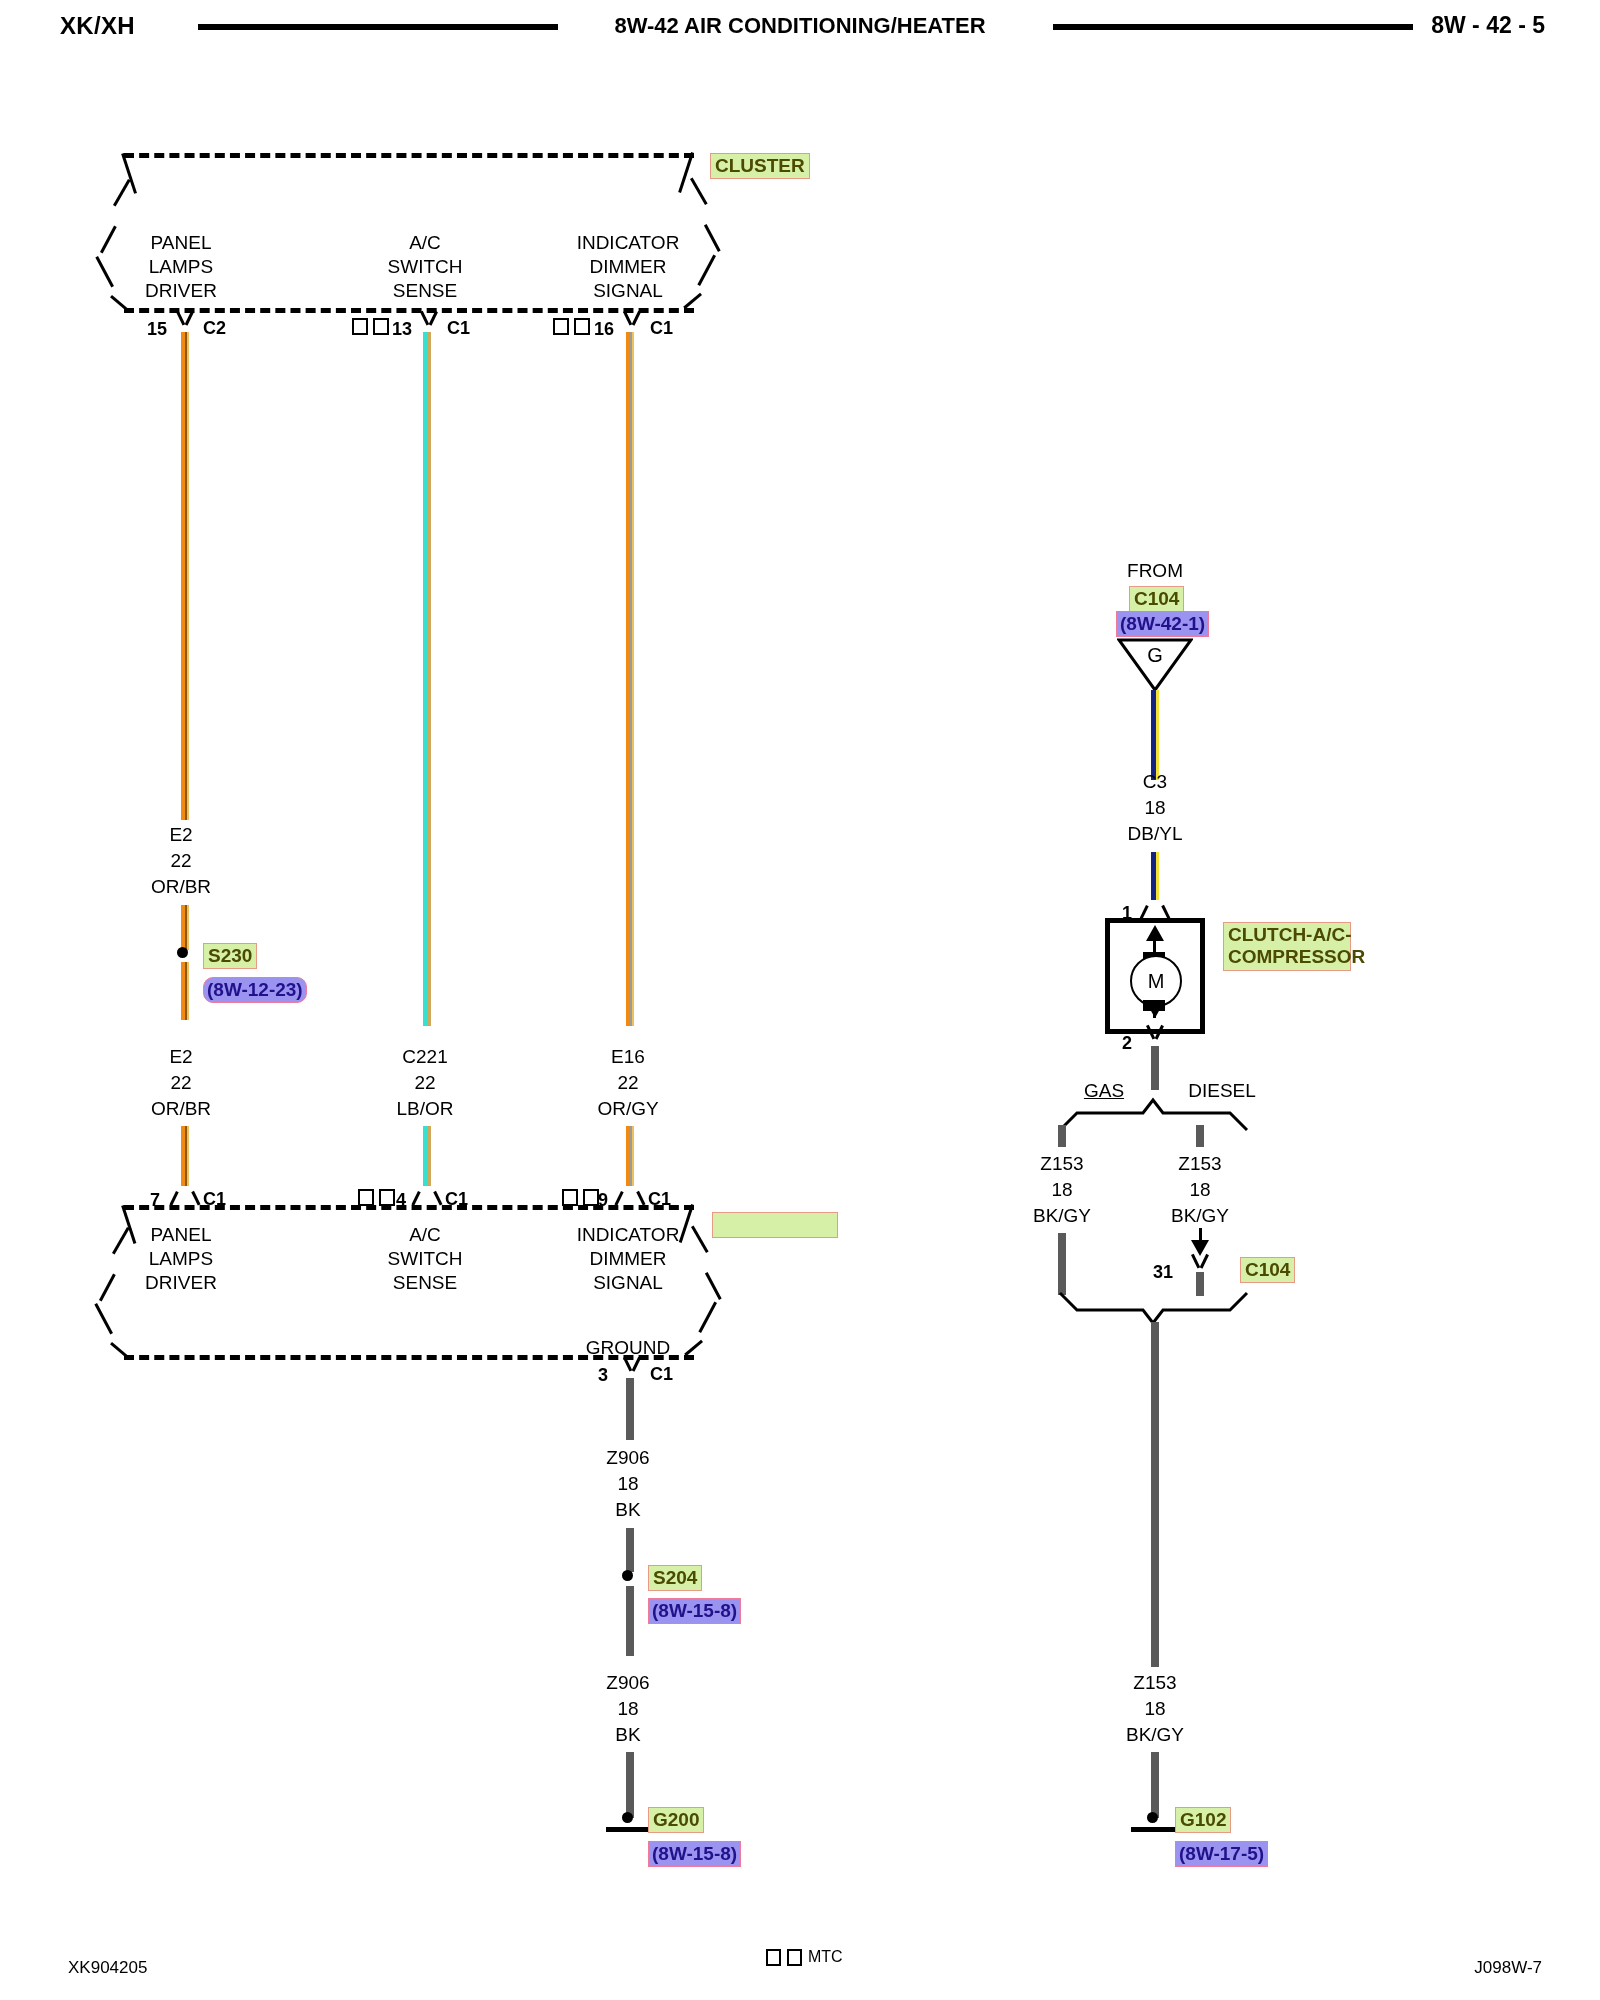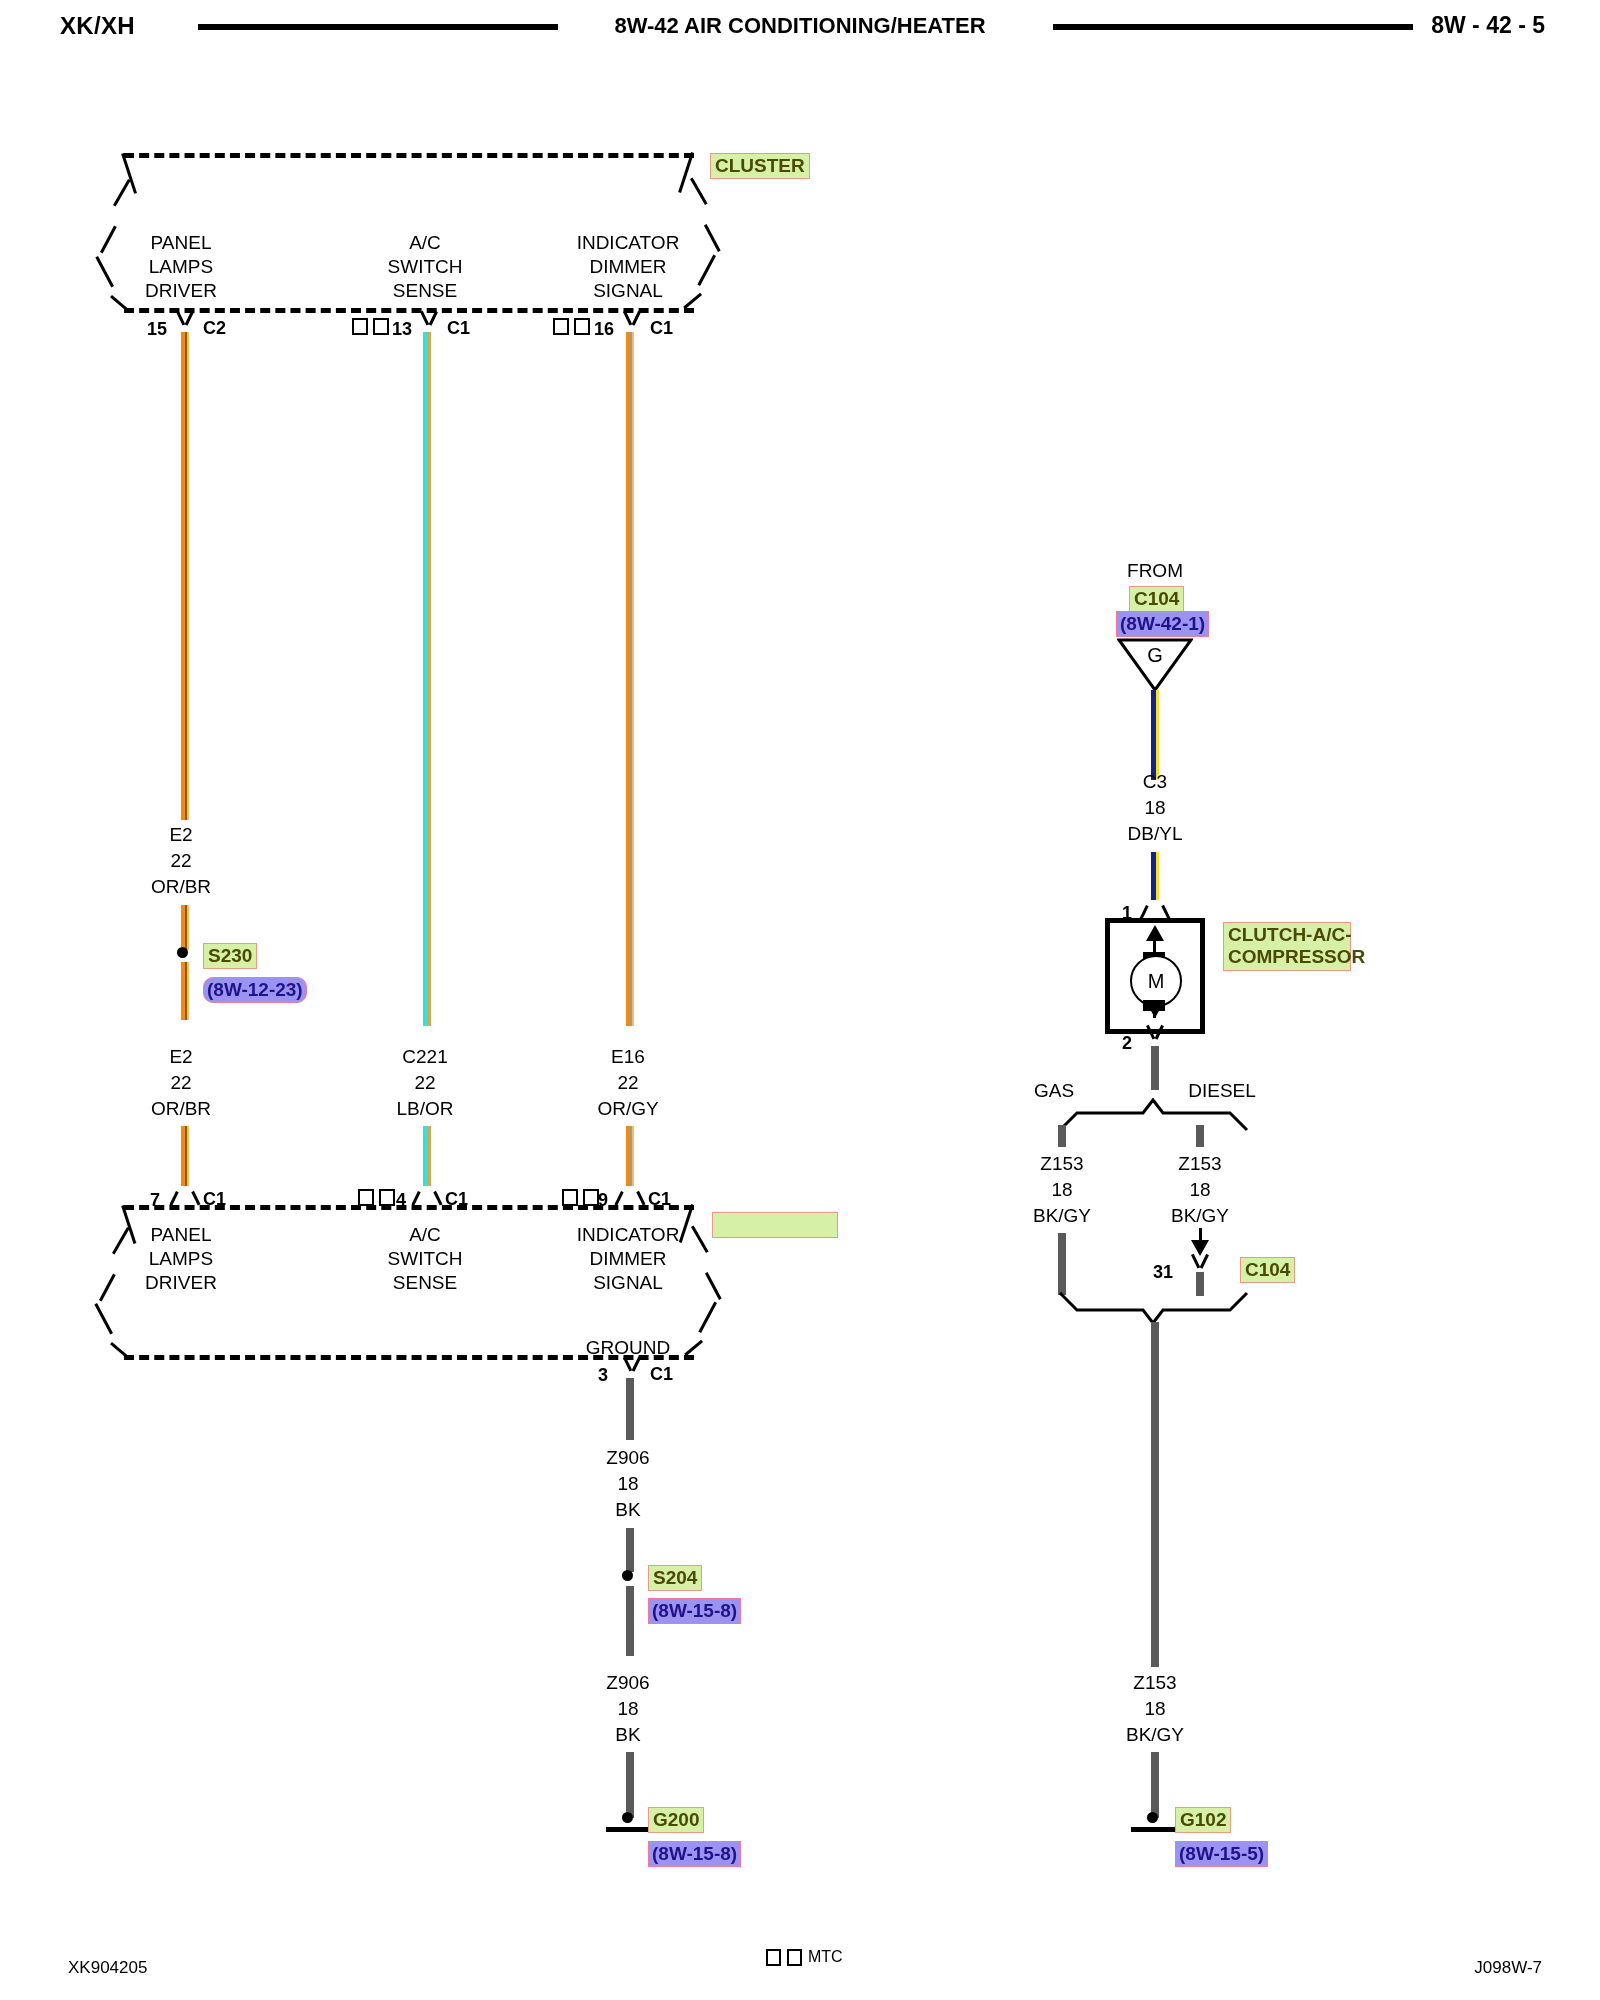--- a/index.html
+++ b/index.html
@@ -307,21 +307,21 @@
     <span>COMPRESSOR</span>
   </div>
 
   <div class="ypin" style="left:1142px;top:1026px;"></div>
   <div class="abs small" style="left:1122px;top:1033px;">2</div>
   <div class="wire w-bkgy" style="left:1151px;top:1046px;height:44px;"></div>
 </div>
 
 <div>
 
-  <div class="abs lbl ctr" style="left:1054px;top:1080px;">GAS</div>
+  <div class="abs lbl ctr" style="left:1104px;top:1080px;text-decoration:underline;">GAS</div>
   <div class="abs lbl ctr" style="left:1222px;top:1080px;">DIESEL</div>
 
   <svg class="abs" style="left:1055px;top:1095px;" width="250" height="40">
     <path d="M5,35 L22,18 L88,18 L98,5 L108,18 L175,18 L192,35" fill="none" stroke="#000" stroke-width="3"></path>
   </svg>
 
   <div class="wire w-bkgy" style="left:1058px;top:1125px;height:22px;"></div>
   <div class="abs lbl ctr" style="left:1062px;top:1153px;">Z153</div>
   <div class="abs lbl ctr" style="left:1062px;top:1179px;">18</div>
   <div class="abs lbl ctr" style="left:1062px;top:1205px;">BK/GY</div>
@@ -346,21 +346,21 @@
 <div>
   <div class="wire w-bkgy" style="left:1151px;top:1322px;height:345px;"></div>
   <div class="abs lbl ctr" style="left:1155px;top:1672px;">Z153</div>
   <div class="abs lbl ctr" style="left:1155px;top:1698px;">18</div>
   <div class="abs lbl ctr" style="left:1155px;top:1724px;">BK/GY</div>
   <div class="wire w-bkgy" style="left:1151px;top:1752px;height:66px;"></div>
 
   <div class="dot" style="left:1147px;top:1812px;"></div>
   <div class="gndbar" style="left:1131px;top:1827px;"></div>
   <div class="abs chip-green" style="left:1175px;top:1807px;text-align:right;">G102</div>
-  <div class="abs chip-purple" style="left:1175px;top:1841px;">(8W-15-5)</div>
+  <div class="abs chip-purple" style="left:1175px;top:1841px;">(8W-17-5)</div>
 </div>
 
 <div id="foot-left">XK904205</div>
 <div id="foot-mtc">
   <span class="mtcbox"></span>
   <span class="mtcbox"></span>
   <span>MTC</span>
 </div>
 <div id="foot-right">J098W-7</div>
 

